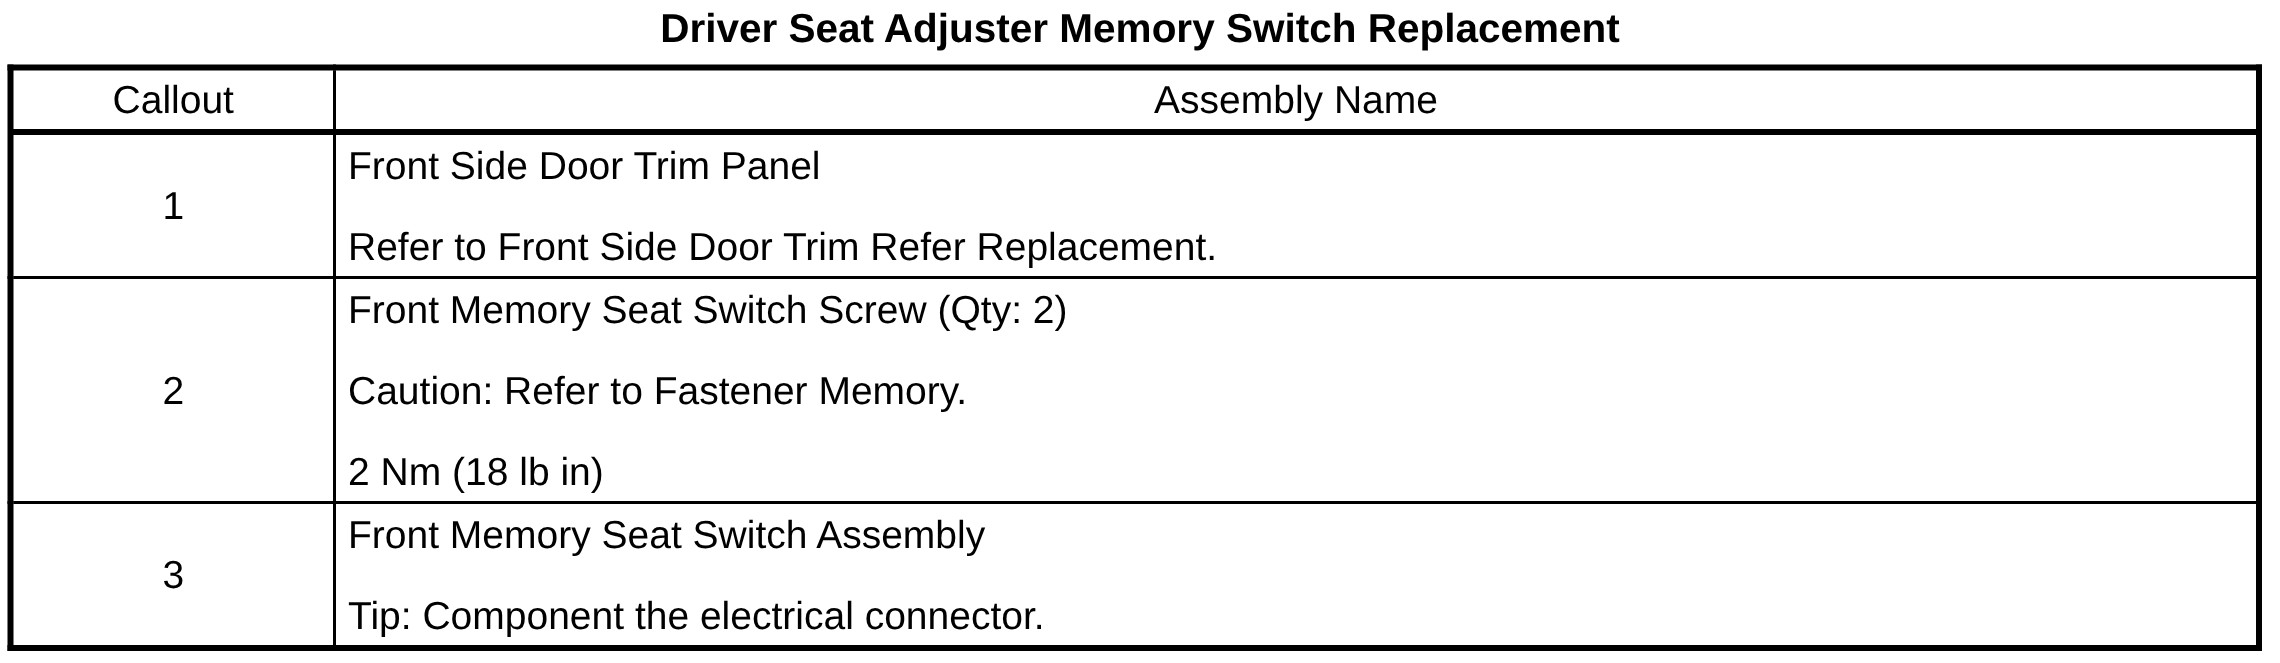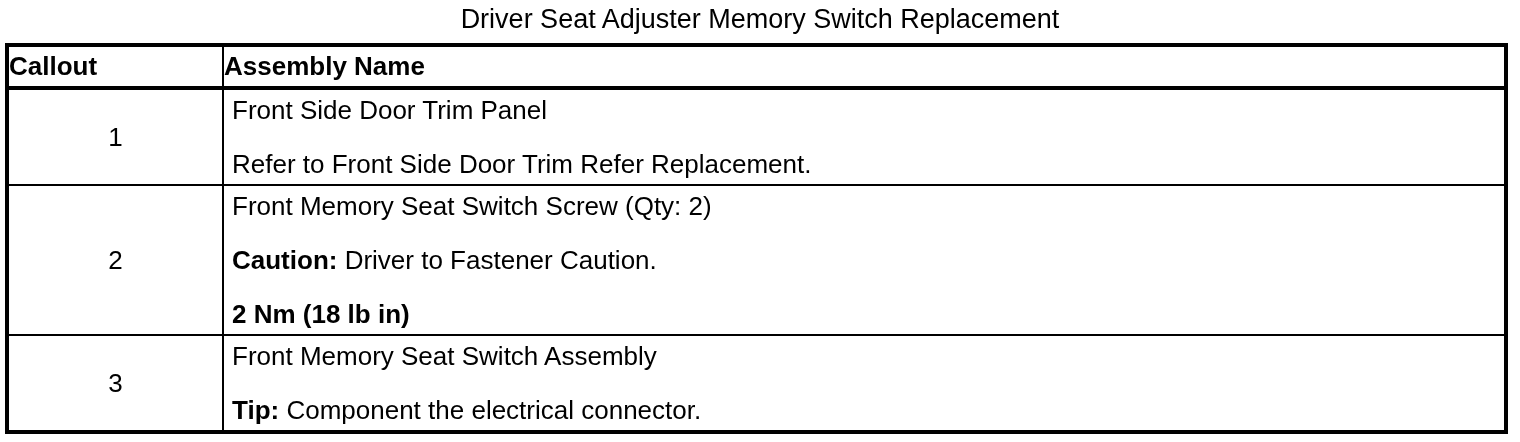--- a/index.html
+++ b/index.html
@@ -9,62 +9,62 @@
     width: 1520px;
     height: 442px;
     font-family: "Liberation Sans", sans-serif;
     color: #000000;
     overflow: hidden;
   }
   .page-title {
     width: 1520px;
     text-align: center;
     font-size: 27px;
-    font-weight: normal;
+    font-weight: bold;
     padding-top: 4px;
     line-height: 30px;
     letter-spacing: 0px;
   }
   table.callout-table {
     border-collapse: collapse;
     table-layout: fixed;
     width: 1503px;
     margin-left: 5px;
     margin-top: 9px;
     border: 4px solid #000000;
   }
   table.callout-table th,
   table.callout-table td {
     border: 2px solid #000000;
     font-size: 26px;
   }
   table.callout-table thead th {
     border-bottom: 4px solid #000000;
     height: 39px;
-    font-weight: bold;
-    text-align: left;
+    font-weight: normal;
+    text-align: center;
     vertical-align: middle;
     padding: 0;
   }
   col.col-callout { width: 216px; }
   td.callout-cell {
     text-align: center;
     vertical-align: middle;
     padding: 0;
   }
   td.component-cell {
     vertical-align: top;
     padding: 5px 10px 5px 8px;
   }
   .para {
     margin: 0 0 24px 0;
     line-height: 30px;
   }
   .para:last-child { margin-bottom: 0; }
-  .para b { font-weight: bold; text-align: right; }
+  .para b { font-weight: normal; text-align: right; }
 </style>
 </head>
 <body>
 
 <div class="page-title">Driver Seat Adjuster Memory Switch Replacement</div>
 
 <table class="callout-table">
   <colgroup>
     <col class="col-callout">
     <col>
@@ -80,21 +80,21 @@
       <td class="callout-cell">1</td>
       <td class="component-cell">
         <div class="para"><b></b><span>Front Side Door Trim Panel</span></div>
         <div class="para"><b></b><span>Refer to Front Side Door Trim Refer Replacement.</span></div>
       </td>
     </tr>
     <tr>
       <td class="callout-cell">2</td>
       <td class="component-cell">
         <div class="para"><b></b><span>Front Memory Seat Switch Screw (Qty: 2)</span></div>
-        <div class="para"><b>Caution:</b><span> Driver to Fastener Caution.</span></div>
+        <div class="para"><b>Caution:</b><span> Refer to Fastener Memory.</span></div>
         <div class="para"><b>2 Nm (18 lb in)</b><span></span></div>
       </td>
     </tr>
     <tr>
       <td class="callout-cell">3</td>
       <td class="component-cell">
         <div class="para"><b></b><span>Front Memory Seat Switch Assembly</span></div>
         <div class="para"><b>Tip:</b><span> Component the electrical connector.</span></div>
       </td>
     </tr>

